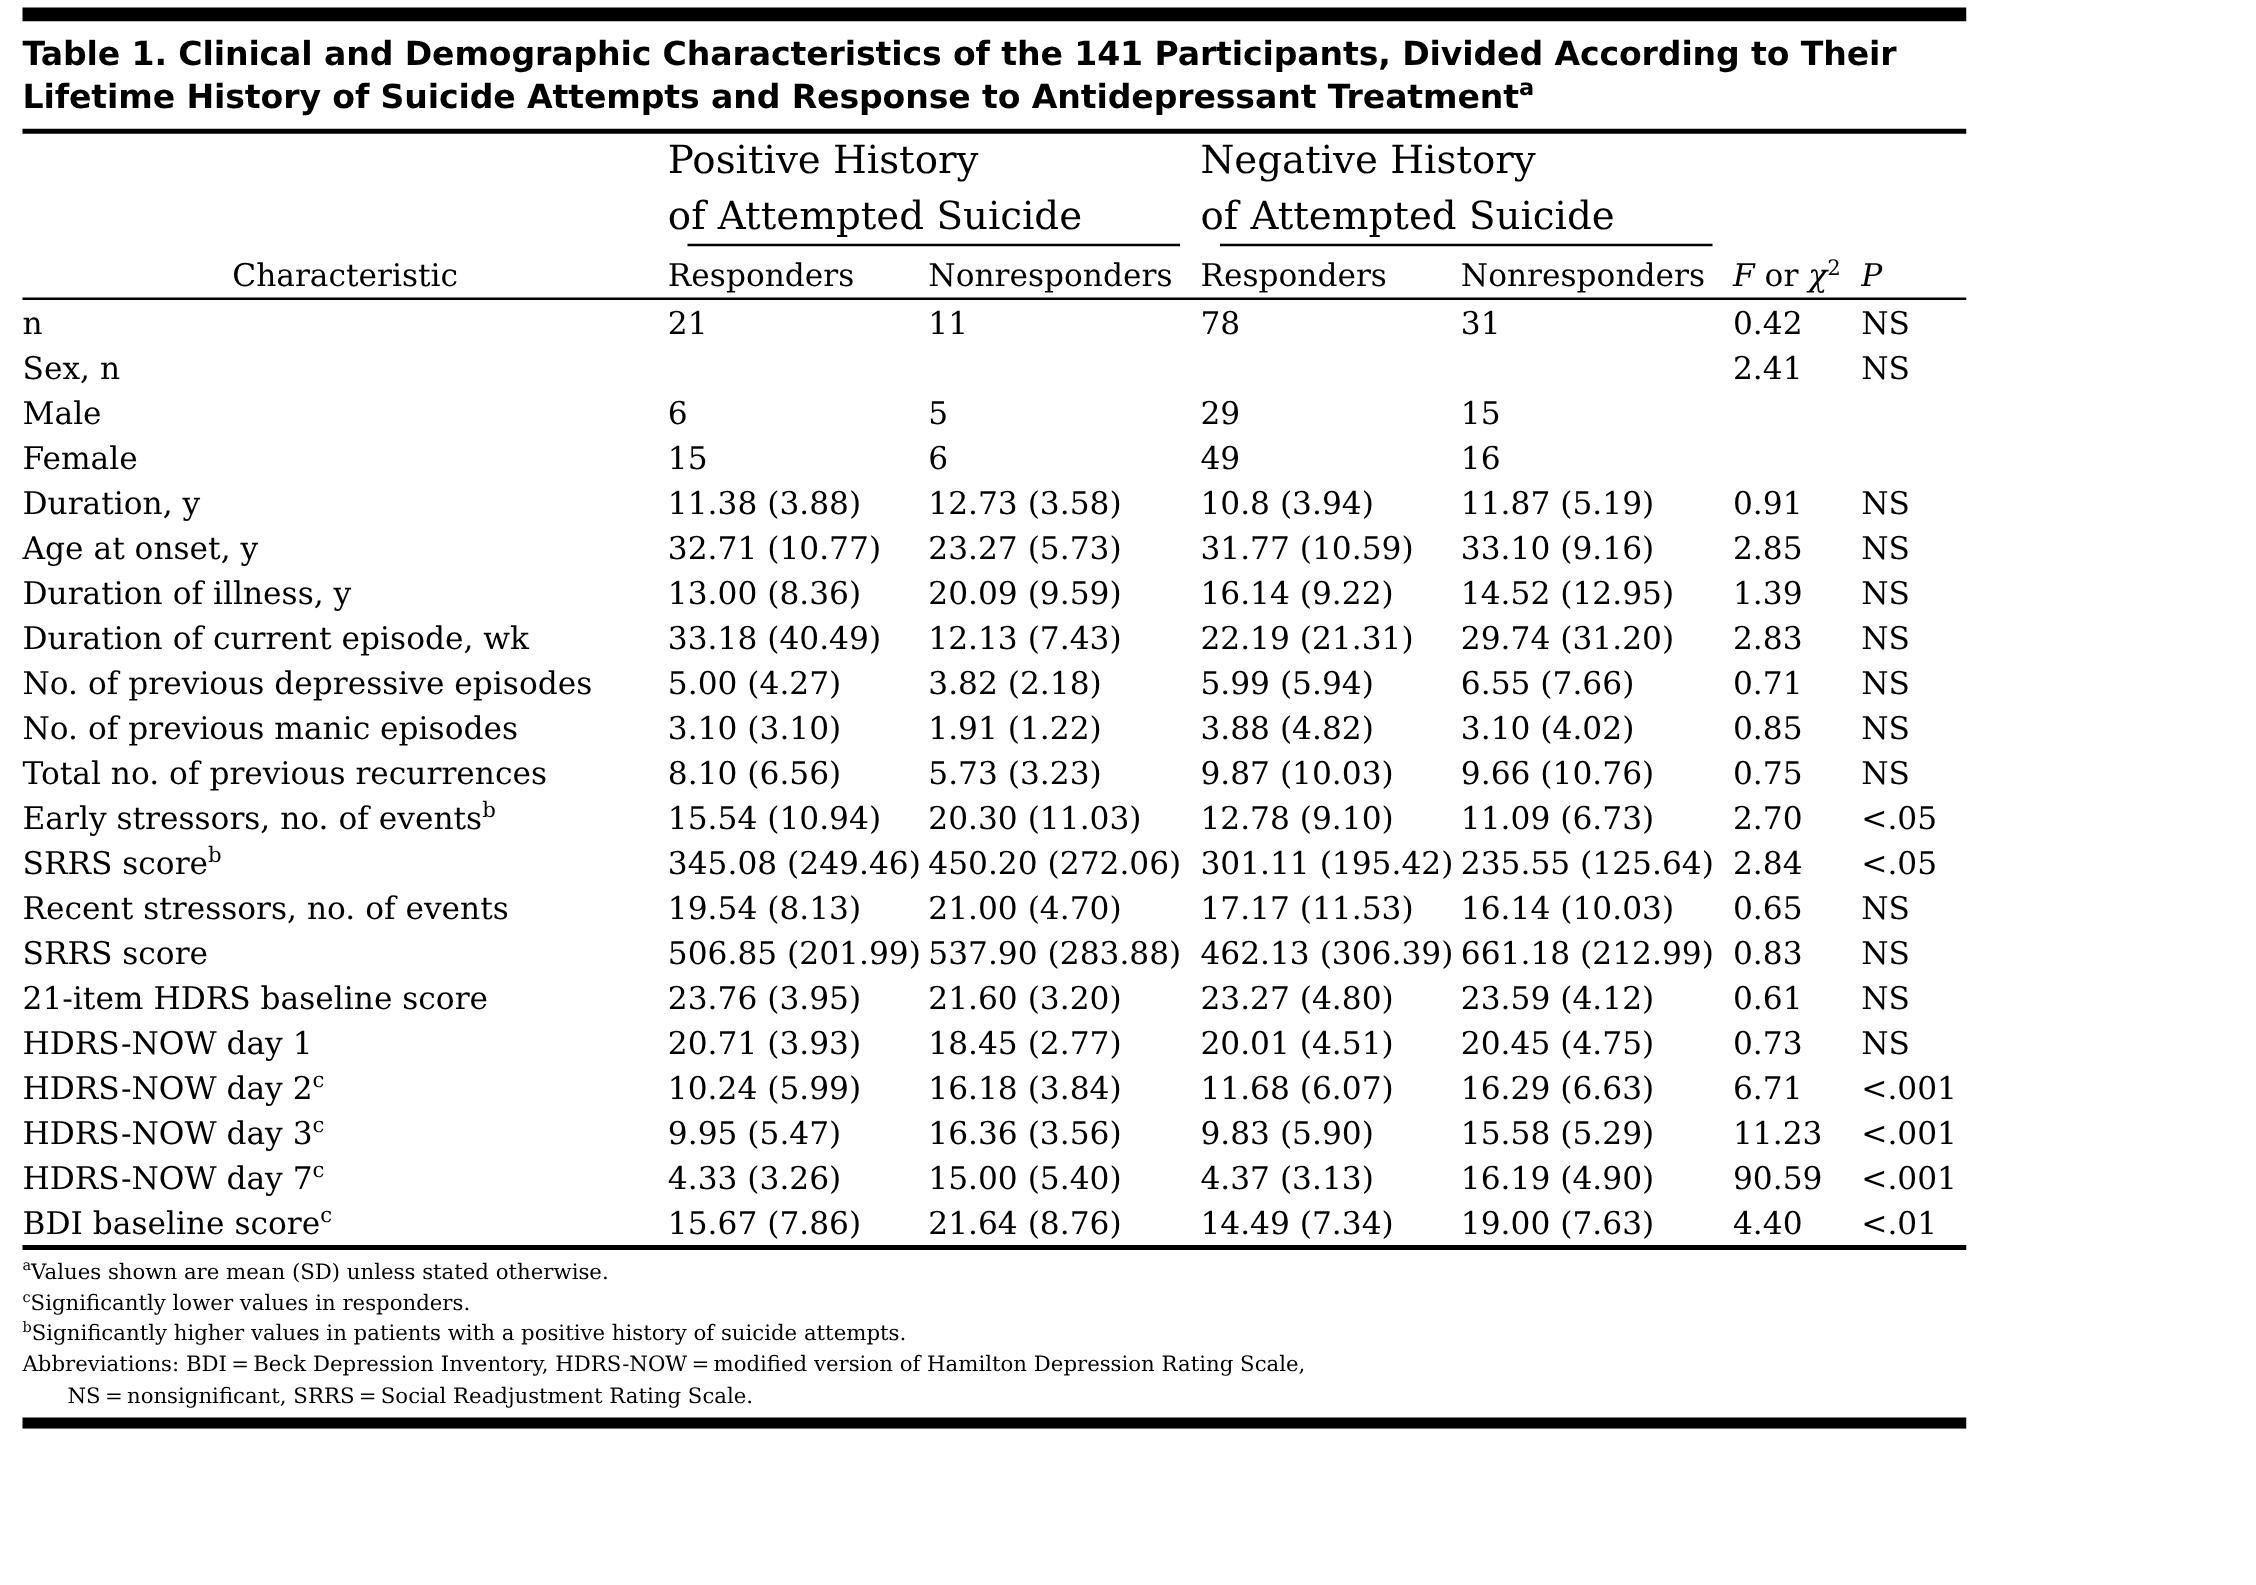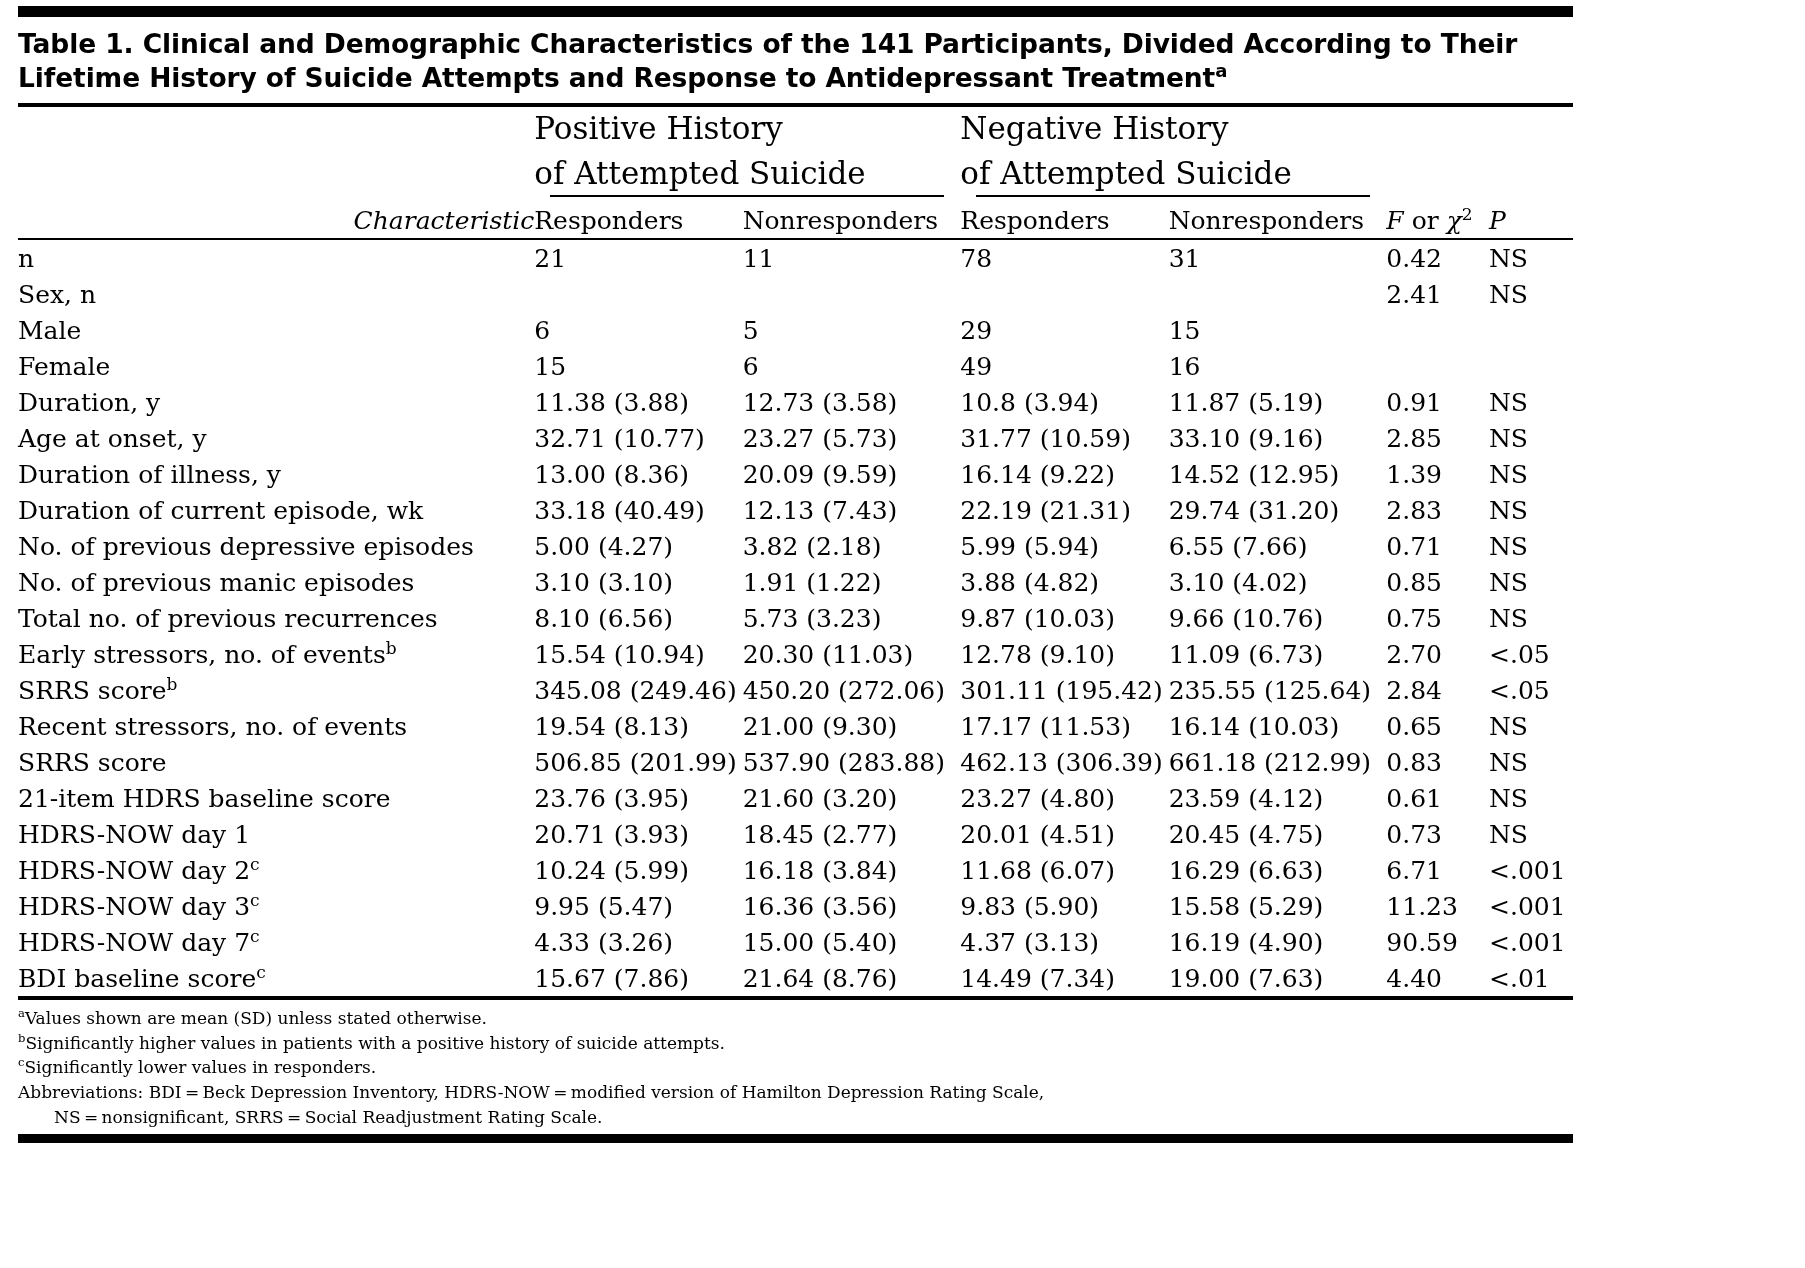--- a/index.html
+++ b/index.html
@@ -74,22 +74,21 @@
   .grp-underline div {
     height: 2px;
     background: #000;
     margin: 0 16px 5px 16px;
   }
   .sub-head {
     text-align: center;
     padding-bottom: 6px;
   }
   .sub-head.left {
-    text-align: right;
-    font-style: italic;
+    text-align: center;
   }
   .num { text-align: left; padding-left: 4px; }
   .stat { text-align: center; }
   .ital { font-style: italic; }
   .indent { padding-left: 38px; }
   sup {
     font-size: 0.68em;
     vertical-align: super;
     line-height: 0;
   }
@@ -295,21 +294,21 @@
           <td class="num">345.08 (249.46)</td>
           <td class="num">450.20 (272.06)</td>
           <td class="num">301.11 (195.42)</td>
           <td class="num">235.55 (125.64)</td>
           <td class="stat">2.84</td>
           <td class="stat">&lt;.05</td>
         </tr>
         <tr>
           <td>Recent stressors, no. of events</td>
           <td class="num">19.54 (8.13)</td>
-          <td class="num">21.00 (9.30)</td>
+          <td class="num">21.00 (4.70)</td>
           <td class="num">17.17 (11.53)</td>
           <td class="num">16.14 (10.03)</td>
           <td class="stat">0.65</td>
           <td class="stat">NS</td>
         </tr>
         <tr>
           <td class="indent">SRRS score</td>
           <td class="num">506.85 (201.99)</td>
           <td class="num">537.90 (283.88)</td>
           <td class="num">462.13 (306.39)</td>
@@ -371,21 +370,21 @@
           <td class="stat">4.40</td>
           <td class="stat">&lt;.01</td>
         </tr>
       </tbody>
   </table>
 
   <div class="rule-thick"></div>
 
   <div class="footnotes">
     <div><sup>a</sup><span>Values shown are mean (SD) unless stated otherwise.</span></div>
+    <div><sup>c</sup><span>Significantly lower values in responders.</span></div>
     <div><sup>b</sup><span>Significantly higher values in patients with a positive history of suicide attempts.</span></div>
-    <div><sup>c</sup><span>Significantly lower values in responders.</span></div>
     <div>Abbreviations: BDI = Beck Depression Inventory, HDRS-NOW = modified version of Hamilton Depression Rating Scale,</div>
     <div class="fn-indent">NS = nonsignificant, SRRS = Social Readjustment Rating Scale.</div>
   </div>
 
   <div class="bottom-bar"></div>
 
 </div>
 
 </body></html>

